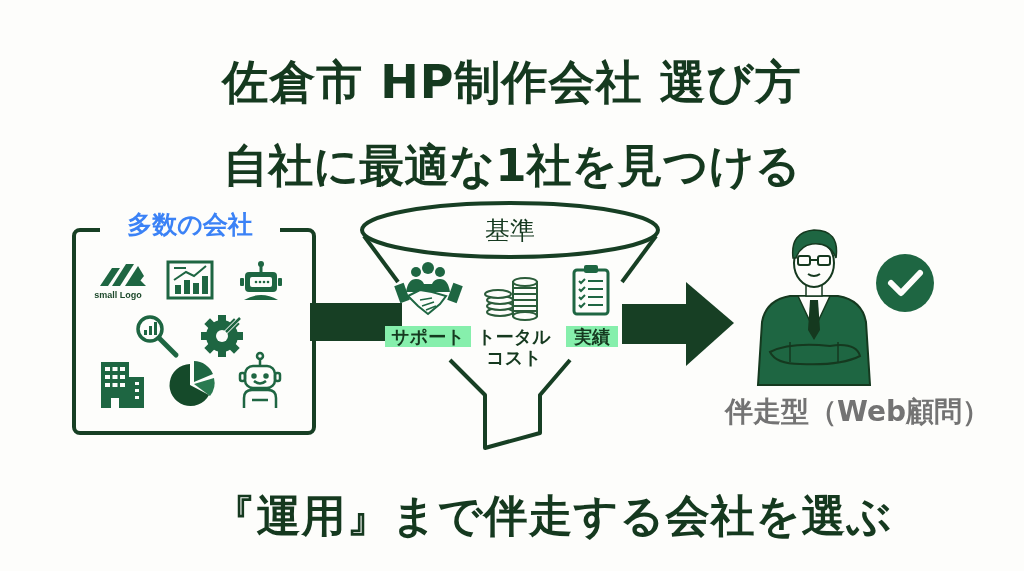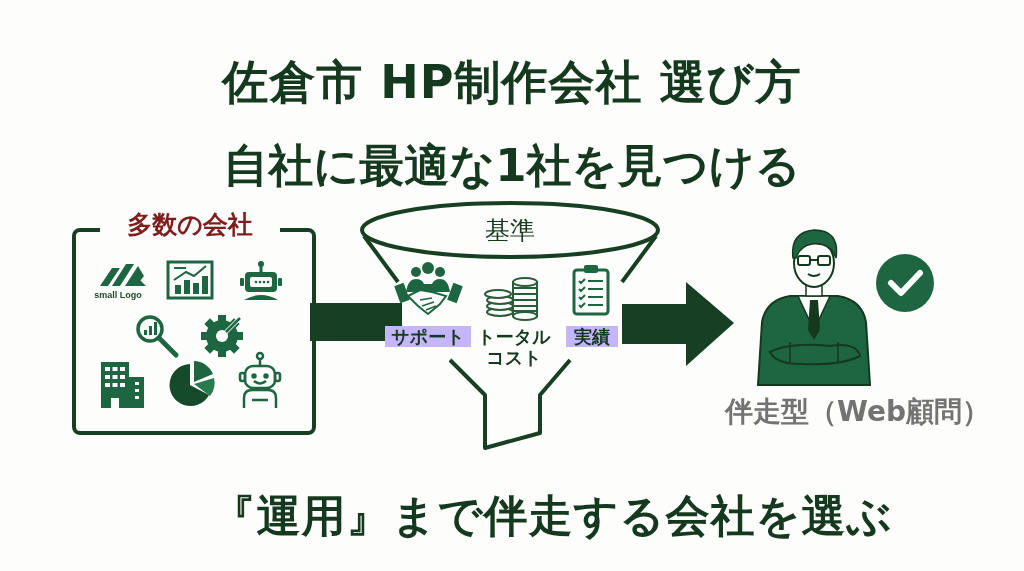--- a/index.html
+++ b/index.html
@@ -3,23 +3,23 @@
 <meta charset="utf-8">
 <style>
   html,body{margin:0;padding:0;}
   body{width:1024px;height:571px;background:#fdfdfb;position:relative;overflow:hidden;
     font-family:"DejaVu Sans","Liberation Sans",sans-serif;color:#163d22;}
   .abs{position:absolute;}
   .title{left:0;width:1024px;top:52px;text-align:center;font-size:46px;font-weight:bold;letter-spacing:1px;color:#15391f;}
   .subtitle{left:0;width:1024px;top:136px;text-align:center;font-size:45px;font-weight:bold;color:#15391f;}
   .bottom{left:0;width:1024px;top:487px;text-align:center;font-size:44px;font-weight:bold;color:#15391f;letter-spacing:1px;margin-left:40px;}
   .box{left:72px;top:228px;width:236px;height:199px;border:4px solid #173f24;border-radius:8px;}
-  .box-label{left:100px;top:208px;width:180px;text-align:center;background:#fdfdfb;font-size:25px;font-weight:bold;color:#7f1d1d;}
+  .box-label{left:100px;top:208px;width:180px;text-align:center;background:#fdfdfb;font-size:25px;font-weight:bold;color:#3b82f6;}
   .crit-title{left:455px;top:214px;width:110px;text-align:center;font-size:25px;font-weight:normal;color:#15391f;}
-  .crit-label{font-size:18px;font-weight:bold;color:#15391f;text-align:center;line-height:21px;background:#c4b5fd;}
+  .crit-label{font-size:18px;font-weight:bold;color:#15391f;text-align:center;line-height:21px;background:#86efac;}
   .result{left:660px;top:393px;width:330px;text-align:right;font-size:28px;font-weight:bold;color:#737373;}
   svg{position:absolute;left:0;top:0;}
 </style>
 </head>
 <body>
 
 <div class="abs title">佐倉市 HP制作会社 選び方</div>
 <div class="abs subtitle">自社に最適な1社を見つける</div>
 
 <svg width="1024" height="571" viewBox="0 0 1024 571">

